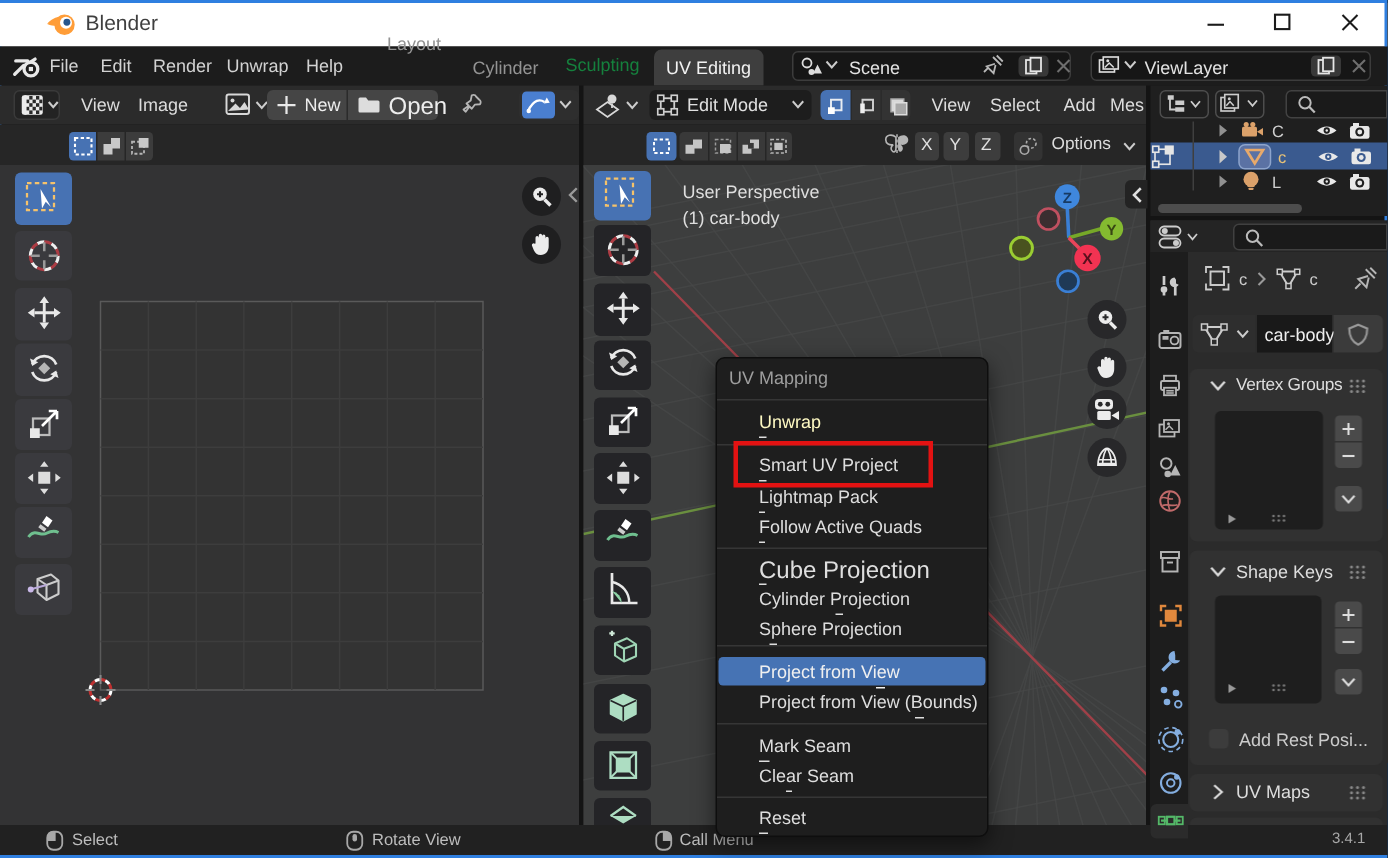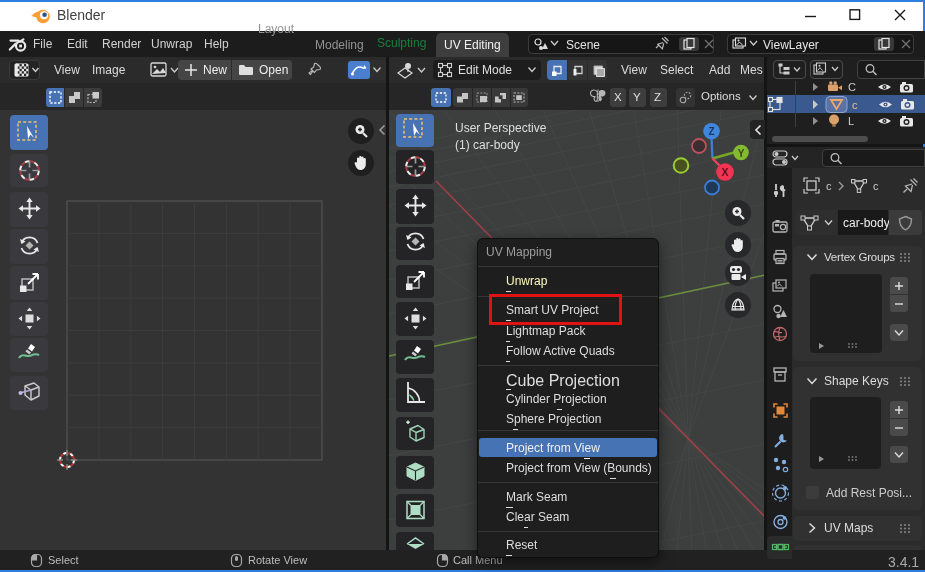--- a/index.html
+++ b/index.html
@@ -31,21 +31,21 @@
  <circle cx="13.6" cy="10" r="4.6" fill="none" stroke="#e8e8e8" stroke-width="2.2"></circle>
  <rect x="12.2" y="8.6" width="2.8" height="2.8" fill="#e8e8e8"></rect>
  <path d="M3.5 4.6 H11.5 M2.8 13.5 L8.8 7.6 M13 5.6 L16.4 3.4" stroke="#e8e8e8" stroke-width="2.2" stroke-linecap="round"></path>
 </svg>
 <div class="tx" style="left:33px;top:37px;font-size:12px;color:#d2d2d2">File</div>
 <div class="tx" style="left:67px;top:37px;font-size:12px;color:#d2d2d2">Edit</div>
 <div class="tx" style="left:102px;top:37px;font-size:12px;color:#d2d2d2">Render</div>
 <div class="tx" style="left:151px;top:37px;font-size:12px;color:#d2d2d2">Unwrap</div>
 <div class="tx" style="left:204px;top:37px;font-size:12px;color:#d2d2d2">Help</div>
 <div class="tx" style="left:258px;top:22px;font-size:12px;color:#939393">Layout</div>
-<div class="tx" style="left:315px;top:38px;font-size:12px;color:#939393">Modeling</div>
+<div class="tx" style="left:315px;top:38px;font-size:12px;color:#939393">Cylinder</div>
 <div class="tx" style="left:377px;top:36px;font-size:12px;color:#15803d">Sculpting</div>
 <div class="a" style="left:436px;top:33px;width:73px;height:24px;background:#3e3e3e;border-radius:5px 5px 0 0"></div>
 <div class="tx" style="left:444px;top:38px;font-size:12px;color:#f2f2f2">UV Editing</div>
 
 <div class="a" style="left:528px;top:34px;width:186px;height:20px;background:#161616;border:1px solid #3c3c3c;border-radius:4px;box-sizing:border-box"></div>
 <svg class="a" style="left:533px;top:37px" width="26" height="14" viewBox="0 0 26 14">
  <circle cx="5" cy="5" r="3" fill="none" stroke="#ddd" stroke-width="1.2"></circle>
  <path d="M9 12 l3-6 3 6 z" fill="#ddd"></path>
     <circle cx="8" cy="11" r="2" fill="#ddd"></circle>
  <path d="M19 5 l3.5 4 3.5-4" stroke="#ccc" stroke-width="1.3" fill="none" transform="translate(-1,-1)"></path>
@@ -74,21 +74,21 @@
  <rect x="2" y="1" width="20" height="14" rx="3" fill="#383838"></rect>
  <rect x="7" y="4" width="7" height="9" fill="none" stroke="#e5e5e5" stroke-width="1.2"></rect>
  <rect x="10" y="2.5" width="7" height="9" fill="#383838" stroke="#e5e5e5" stroke-width="1.2"></rect>
  <path d="M30 4 l8 8 M38 4 l-8 8" stroke="#6f6f6f" stroke-width="1.4" fill="none"></path>
 </svg>
 
 <div class="a" style="left:0;top:550px;width:925px;height:20px;background:#212121"></div>
 <div class="tx" style="left:48px;top:554px;font-size:11px;color:#bdbdbd">Select</div>
 <div class="tx" style="left:248px;top:554px;font-size:11px;color:#bdbdbd">Rotate View</div>
 <div class="tx" style="left:453px;top:554px;font-size:11px;color:#bdbdbd">Call Menu</div>
-<div class="tx" style="left:888px;top:554px;font-size:14px;color:#a8a8a8">3.4.1</div>
+<div class="tx" style="left:888px;top:554px;font-size:10px;color:#a8a8a8">3.4.1</div>
 
 <div class="a" style="left:0;top:57px;width:386px;height:26px;background:#2b2b2b"></div>
 <div class="a" style="left:0;top:83px;width:386px;height:27px;background:#262626"></div>
 <div class="a" style="left:0;top:110px;width:386px;height:440px;background:#333334"></div>
 
 <div class="a" style="left:9px;top:60px;width:31px;height:20px;background:#232323;border:1px solid #3a3a3a;border-radius:4px;box-sizing:border-box"></div>
 <svg class="a" style="left:14px;top:63px" width="25" height="14" viewBox="0 0 25 14">
  <rect x="0.5" y="0.5" width="14" height="13" rx="1.5" fill="#ececec"></rect>
  <g fill="#2a2a2a">
   <rect x="5.5" y="1" width="2.2" height="2.4"></rect>
@@ -117,21 +117,21 @@
 </svg>
 <div class="a" style="left:178px;top:60px;width:53px;height:20px;background:#454545;border-radius:4px 0 0 4px"></div>
 <svg class="a" style="left:184px;top:63px" width="14" height="14" viewBox="0 0 14 14">
     <path d="M7 1 V13 M1 7 H13" stroke="#e8e8e8" stroke-width="1.5"></path>
   </svg>
 <div class="tx" style="left:203px;top:63px;font-size:12px;color:#ededed">New</div>
 <div class="a" style="left:232px;top:60px;width:60px;height:20px;background:#454545;border-radius:0 4px 4px 0"></div>
 <svg class="a" style="left:238px;top:64px" width="16" height="12" viewBox="0 0 16 12">
  <path d="M1 2 a1 1 0 0 1 1-1 h4 l1.5 2 H14 a1 1 0 0 1 1 1 v6 a1 1 0 0 1 -1 1 H2 a1 1 0 0 1 -1-1 Z" fill="#ddd"></path>
 </svg>
-<div class="tx" style="left:259px;top:63px;font-size:12px;color:#ededed">Open</div>
+<div class="tx" style="left:259px;top:63px;font-size:16px;color:#ededed">Open</div>
 <svg class="a" style="left:305px;top:62px" width="16" height="16" viewBox="0 0 16 16">
  <path d="M9.5 1.5 C11 1 12 1.5 12.5 2.5 L14.5 4.5 C15.5 5 15.8 6.2 15 7.5 L11.5 7.8 L9.5 10.5 L8 9 L5.5 12.5 L4 11 L7.5 8.5 L6 7 L8.8 5 Z" fill="none" stroke="#b5b5b5" stroke-width="1.2" stroke-linejoin="round"></path>
 </svg>
 <div class="a" style="left:346px;top:60px;width:40px;height:20px;background:#2e2e2e;border-radius:4px"></div>
 <div class="a" style="left:348px;top:61px;width:22px;height:18px;background:#4a7fd0;border-radius:3px"></div>
 <svg class="a" style="left:351px;top:64px" width="16" height="12" viewBox="0 0 16 12">
  <path d="M1 10 C5 2 9 2 12 4" stroke="#fff" stroke-width="1.5" fill="none"></path>
  <path d="M13.5 1 l2 3.5 -4 .5 z" fill="#fff"></path>
     <circle cx="1.5" cy="10" r="1.5" fill="#fff"></circle>
 </svg>

